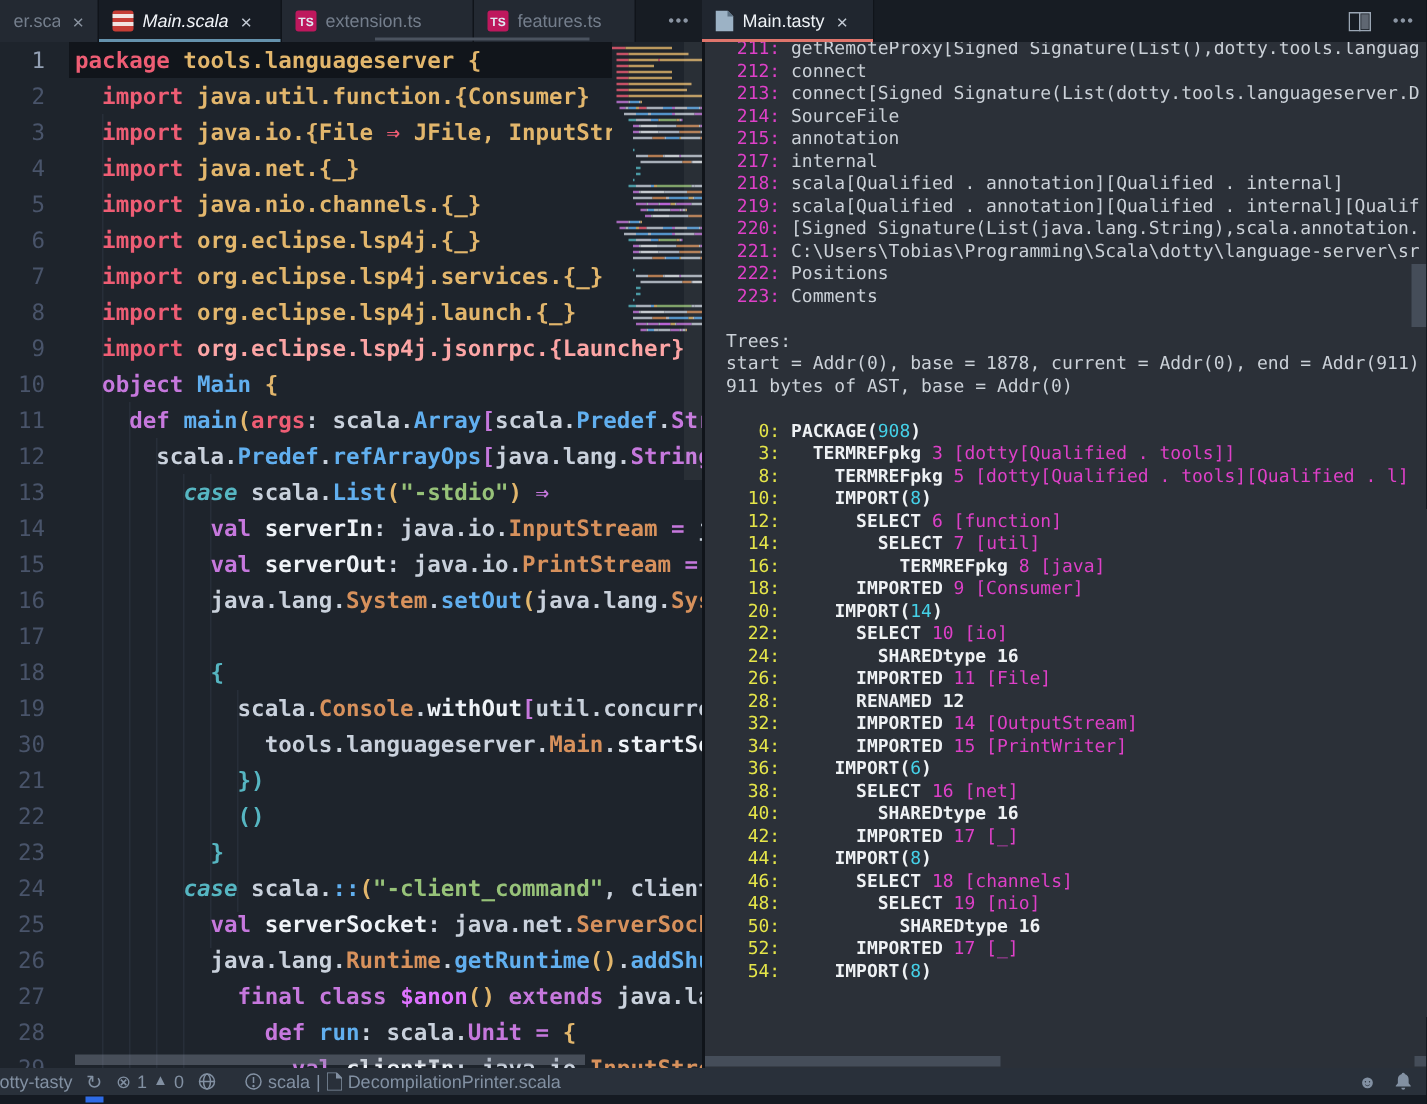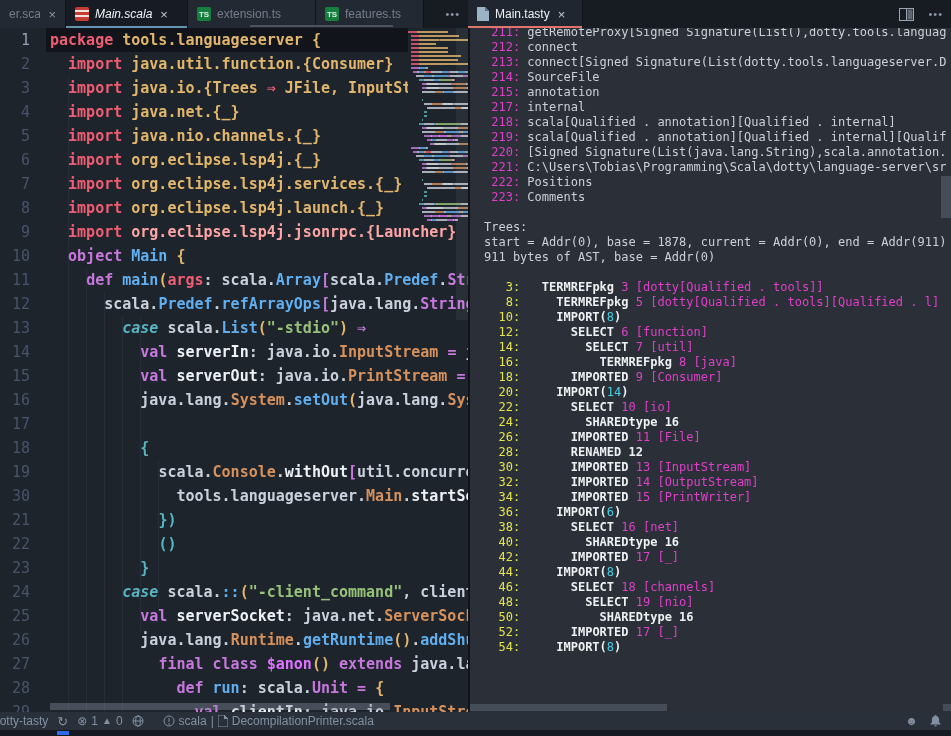--- a/index.html
+++ b/index.html
@@ -13,21 +13,21 @@
   .tab{height:28px;display:flex;align-items:center;gap:6px;padding:0 9px;background:#232932;
        border-right:1px solid #10141a;font-size:12px;color:#747e8c;position:relative;flex:none;cursor:pointer;}
   .tab.active{background:#171c24;color:#f1f4f8;}
   .tab .close{font-size:13px;color:#8a93a0;margin-left:2px;}
   .tab.active .close{color:#c3cad4;}
   .tab .lbl{white-space:nowrap;overflow:hidden;}
   .tab.italic .lbl{font-style:italic;}
   .underline{position:absolute;left:0;bottom:0;height:2px;width:100%;}
   .scala-ico{width:14px;height:14px;border-radius:2px;flex:none;
      background:linear-gradient(180deg,#c63d36 0 18%,#f2e3e1 18% 34%,#c63d36 34% 56%,#f2e3e1 56% 72%,#c63d36 72% 100%);}
-  .ts-ico{width:14px;height:14px;border-radius:2px;background:#15803d;color:#dfe9f2;font-size:8px;
+  .ts-ico{width:14px;height:14px;border-radius:2px;background:#be185d;color:#dfe9f2;font-size:8px;
      font-weight:bold;display:flex;align-items:center;justify-content:center;flex:none;}
   .more-dots{color:#8b95a3;font-size:11px;letter-spacing:1px;align-self:center;padding:0 8px;cursor:pointer;}
   .spacer{flex:1;}
   .tb-action{align-self:center;margin-right:6px;cursor:pointer;}
   
   .editors{position:absolute;left:0;top:28px;width:951px;height:684px;}
   .ed-left{position:absolute;left:0;top:0;width:468px;height:684px;background:#1e242c;overflow:hidden;}
   .divider{position:absolute;left:468px;top:0;width:2px;height:684px;background:#10141a;}
   .ed-right{position:absolute;left:470px;top:0;width:481px;height:684px;background:#2b3038;overflow:hidden;}
   .code{position:absolute;left:0;top:0;width:100%;font:700 15px/24px "DejaVu Sans Mono",monospace;}
@@ -120,21 +120,21 @@
     <div class="ed-left">
       <div class="guide" style="left:68px;top:48px;height:652px;"></div>
       <div class="guide" style="left:86px;top:240px;height:460px;"></div>
       <div class="guide" style="left:104px;top:264px;height:436px;"></div>
       <div class="guide" style="left:122px;top:288px;height:412px;"></div>
       <div class="guide" style="left:140px;top:288px;height:316px;"></div>
       <div class="guide" style="left:158px;top:432px;height:148px;"></div>
       <div class="code" id="left-code">
           <div class="cl cur"><span class="ln">1</span><span class="cd"><span style="color:#ee5d74">package</span><span style="color:#e2b66c"> tools.languageserver {</span></span></div>
           <div class="cl"><span class="ln">2</span><span class="cd"><span style="color:#c9d1dc">  </span><span style="color:#ee5d74">import</span><span style="color:#e2b66c"> java.util.function.{Consumer}</span></span></div>
-          <div class="cl"><span class="ln">3</span><span class="cd"><span style="color:#c9d1dc">  </span><span style="color:#ee5d74">import</span><span style="color:#e2b66c"> java.io.{Trees </span><span style="color:#ee5d74">⇒</span><span style="color:#e2b66c"> JFile, InputStream, OutputStream}</span></span></div>
+          <div class="cl"><span class="ln">3</span><span class="cd"><span style="color:#c9d1dc">  </span><span style="color:#ee5d74">import</span><span style="color:#e2b66c"> java.io.{File </span><span style="color:#ee5d74">⇒</span><span style="color:#e2b66c"> JFile, InputStream, OutputStream}</span></span></div>
           <div class="cl"><span class="ln">4</span><span class="cd"><span style="color:#c9d1dc">  </span><span style="color:#ee5d74">import</span><span style="color:#e2b66c"> java.net.{_}</span></span></div>
           <div class="cl"><span class="ln">5</span><span class="cd"><span style="color:#c9d1dc">  </span><span style="color:#ee5d74">import</span><span style="color:#e2b66c"> java.nio.channels.{_}</span></span></div>
           <div class="cl"><span class="ln">6</span><span class="cd"><span style="color:#c9d1dc">  </span><span style="color:#ee5d74">import</span><span style="color:#e2b66c"> org.eclipse.lsp4j.{_}</span></span></div>
           <div class="cl"><span class="ln">7</span><span class="cd"><span style="color:#c9d1dc">  </span><span style="color:#ee5d74">import</span><span style="color:#e2b66c"> org.eclipse.lsp4j.services.{_}</span></span></div>
           <div class="cl"><span class="ln">8</span><span class="cd"><span style="color:#c9d1dc">  </span><span style="color:#ee5d74">import</span><span style="color:#e2b66c"> org.eclipse.lsp4j.launch.{_}</span></span></div>
           <div class="cl"><span class="ln">9</span><span class="cd"><span style="color:#c9d1dc">  </span><span style="color:#ee5d74">import</span><span style="color:#fca5a5"> org.eclipse.lsp4j.jsonrpc.{Launcher}</span></span></div>
           <div class="cl"><span class="ln">10</span><span class="cd"><span style="color:#c9d1dc">  </span><span style="color:#c678dd">object</span><span style="color:#c9d1dc"> </span><span style="color:#61afef">Main</span><span style="color:#c9d1dc"> </span><span style="color:#e2b66c">{</span></span></div>
           <div class="cl"><span class="ln">11</span><span class="cd"><span style="color:#c9d1dc">    </span><span style="color:#c678dd">def</span><span style="color:#c9d1dc"> </span><span style="color:#61afef">main</span><span style="color:#e2b66c">(</span><span style="color:#ee5d74">args</span><span style="color:#c9d1dc">: </span><span style="color:#c9d1dc">scala.</span><span style="color:#61afef">Array</span><span style="color:#c678dd">[</span><span style="color:#c9d1dc">scala.</span><span style="color:#61afef">Predef</span><span style="color:#c9d1dc">.</span><span style="color:#c678dd">String</span></span></div>
           <div class="cl"><span class="ln">12</span><span class="cd"><span style="color:#c9d1dc">      </span><span style="color:#c9d1dc">scala.</span><span style="color:#61afef">Predef</span><span style="color:#c9d1dc">.</span><span style="color:#61afef">refArrayOps</span><span style="color:#c678dd">[</span><span style="color:#c9d1dc">java.lang.</span><span style="color:#c678dd">String</span></span></div>
           <div class="cl"><span class="ln">13</span><span class="cd"><span style="color:#c9d1dc">        </span><span style="color:#56b6c2;font-style:italic">case</span><span style="color:#c9d1dc"> scala.</span><span style="color:#61afef">List</span><span style="color:#e2b66c">(</span><span style="color:#97c279">"-stdio"</span><span style="color:#e2b66c">)</span><span style="color:#c9d1dc"> </span><span style="color:#c678dd">⇒</span></span></div>
@@ -221,33 +221,33 @@
           <div class="rl"><span class="rnum"> 219:</span><span> scala[Qualified . annotation][Qualified . internal][Qualif</span></div>
           <div class="rl"><span class="rnum"> 220:</span><span> [Signed Signature(List(java.lang.String),scala.annotation.</span></div>
           <div class="rl"><span class="rnum"> 221:</span><span> C:\Users\Tobias\Programming\Scala\dotty\language-server\sr</span></div>
           <div class="rl"><span class="rnum"> 222:</span><span> Positions</span></div>
           <div class="rl"><span class="rnum"> 223:</span><span> Comments</span></div>
           <div class="rl"></div>
           <div class="rl"><span>Trees:</span></div>
           <div class="rl"><span>start = Addr(0), base = 1878, current = Addr(0), end = Addr(911)</span></div>
           <div class="rl"><span>911 bytes of AST, base = Addr(0)</span></div>
           <div class="rl"></div>
+          <div class="rl"><span class="raddr">   0:</span><span> </span><span class="rtag">PACKAGE</span><span class="rtag">(</span><span class="rcy">908</span><span class="rtag">)</span></div>
           <div class="rl"><span class="raddr">   3:</span><span>   </span><span class="rtag">TERMREFpkg</span><span class="rmg"> 3</span><span class="rmg"> [dotty[Qualified . tools]]</span></div>
           <div class="rl"><span class="raddr">   8:</span><span>     </span><span class="rtag">TERMREFpkg</span><span class="rmg"> 5</span><span class="rmg"> [dotty[Qualified . tools][Qualified . l]</span></div>
           <div class="rl"><span class="raddr">  10:</span><span>     </span><span class="rtag">IMPORT</span><span class="rtag">(</span><span class="rcy">8</span><span class="rtag">)</span></div>
           <div class="rl"><span class="raddr">  12:</span><span>       </span><span class="rtag">SELECT</span><span class="rmg"> 6</span><span class="rmg"> [function]</span></div>
           <div class="rl"><span class="raddr">  14:</span><span>         </span><span class="rtag">SELECT</span><span class="rmg"> 7</span><span class="rmg"> [util]</span></div>
           <div class="rl"><span class="raddr">  16:</span><span>           </span><span class="rtag">TERMREFpkg</span><span class="rmg"> 8</span><span class="rmg"> [java]</span></div>
           <div class="rl"><span class="raddr">  18:</span><span>       </span><span class="rtag">IMPORTED</span><span class="rmg"> 9</span><span class="rmg"> [Consumer]</span></div>
           <div class="rl"><span class="raddr">  20:</span><span>     </span><span class="rtag">IMPORT</span><span class="rtag">(</span><span class="rcy">14</span><span class="rtag">)</span></div>
           <div class="rl"><span class="raddr">  22:</span><span>       </span><span class="rtag">SELECT</span><span class="rmg"> 10</span><span class="rmg"> [io]</span></div>
           <div class="rl"><span class="raddr">  24:</span><span>         </span><span class="rtag">SHAREDtype</span><span class="rtag"> 16</span></div>
           <div class="rl"><span class="raddr">  26:</span><span>       </span><span class="rtag">IMPORTED</span><span class="rmg"> 11</span><span class="rmg"> [File]</span></div>
           <div class="rl"><span class="raddr">  28:</span><span>       </span><span class="rtag">RENAMED</span><span class="rtag"> 12</span></div>
-          <div class="rl"><span class="raddr">  30:</span><span>       </span><span class="rtag">IMPORTED</span><span class="rmg"> 13</span><span class="rmg"> [InputStream]</span></div>
           <div class="rl"><span class="raddr">  32:</span><span>       </span><span class="rtag">IMPORTED</span><span class="rmg"> 14</span><span class="rmg"> [OutputStream]</span></div>
           <div class="rl"><span class="raddr">  34:</span><span>       </span><span class="rtag">IMPORTED</span><span class="rmg"> 15</span><span class="rmg"> [PrintWriter]</span></div>
           <div class="rl"><span class="raddr">  36:</span><span>     </span><span class="rtag">IMPORT</span><span class="rtag">(</span><span class="rcy">6</span><span class="rtag">)</span></div>
           <div class="rl"><span class="raddr">  38:</span><span>       </span><span class="rtag">SELECT</span><span class="rmg"> 16</span><span class="rmg"> [net]</span></div>
           <div class="rl"><span class="raddr">  40:</span><span>         </span><span class="rtag">SHAREDtype</span><span class="rtag"> 16</span></div>
           <div class="rl"><span class="raddr">  42:</span><span>       </span><span class="rtag">IMPORTED</span><span class="rmg"> 17</span><span class="rmg"> [_]</span></div>
           <div class="rl"><span class="raddr">  44:</span><span>     </span><span class="rtag">IMPORT</span><span class="rtag">(</span><span class="rcy">8</span><span class="rtag">)</span></div>
           <div class="rl"><span class="raddr">  46:</span><span>       </span><span class="rtag">SELECT</span><span class="rmg"> 18</span><span class="rmg"> [channels]</span></div>
           <div class="rl"><span class="raddr">  48:</span><span>         </span><span class="rtag">SELECT</span><span class="rmg"> 19</span><span class="rmg"> [nio]</span></div>
           <div class="rl"><span class="raddr">  50:</span><span>           </span><span class="rtag">SHAREDtype</span><span class="rtag"> 16</span></div>

